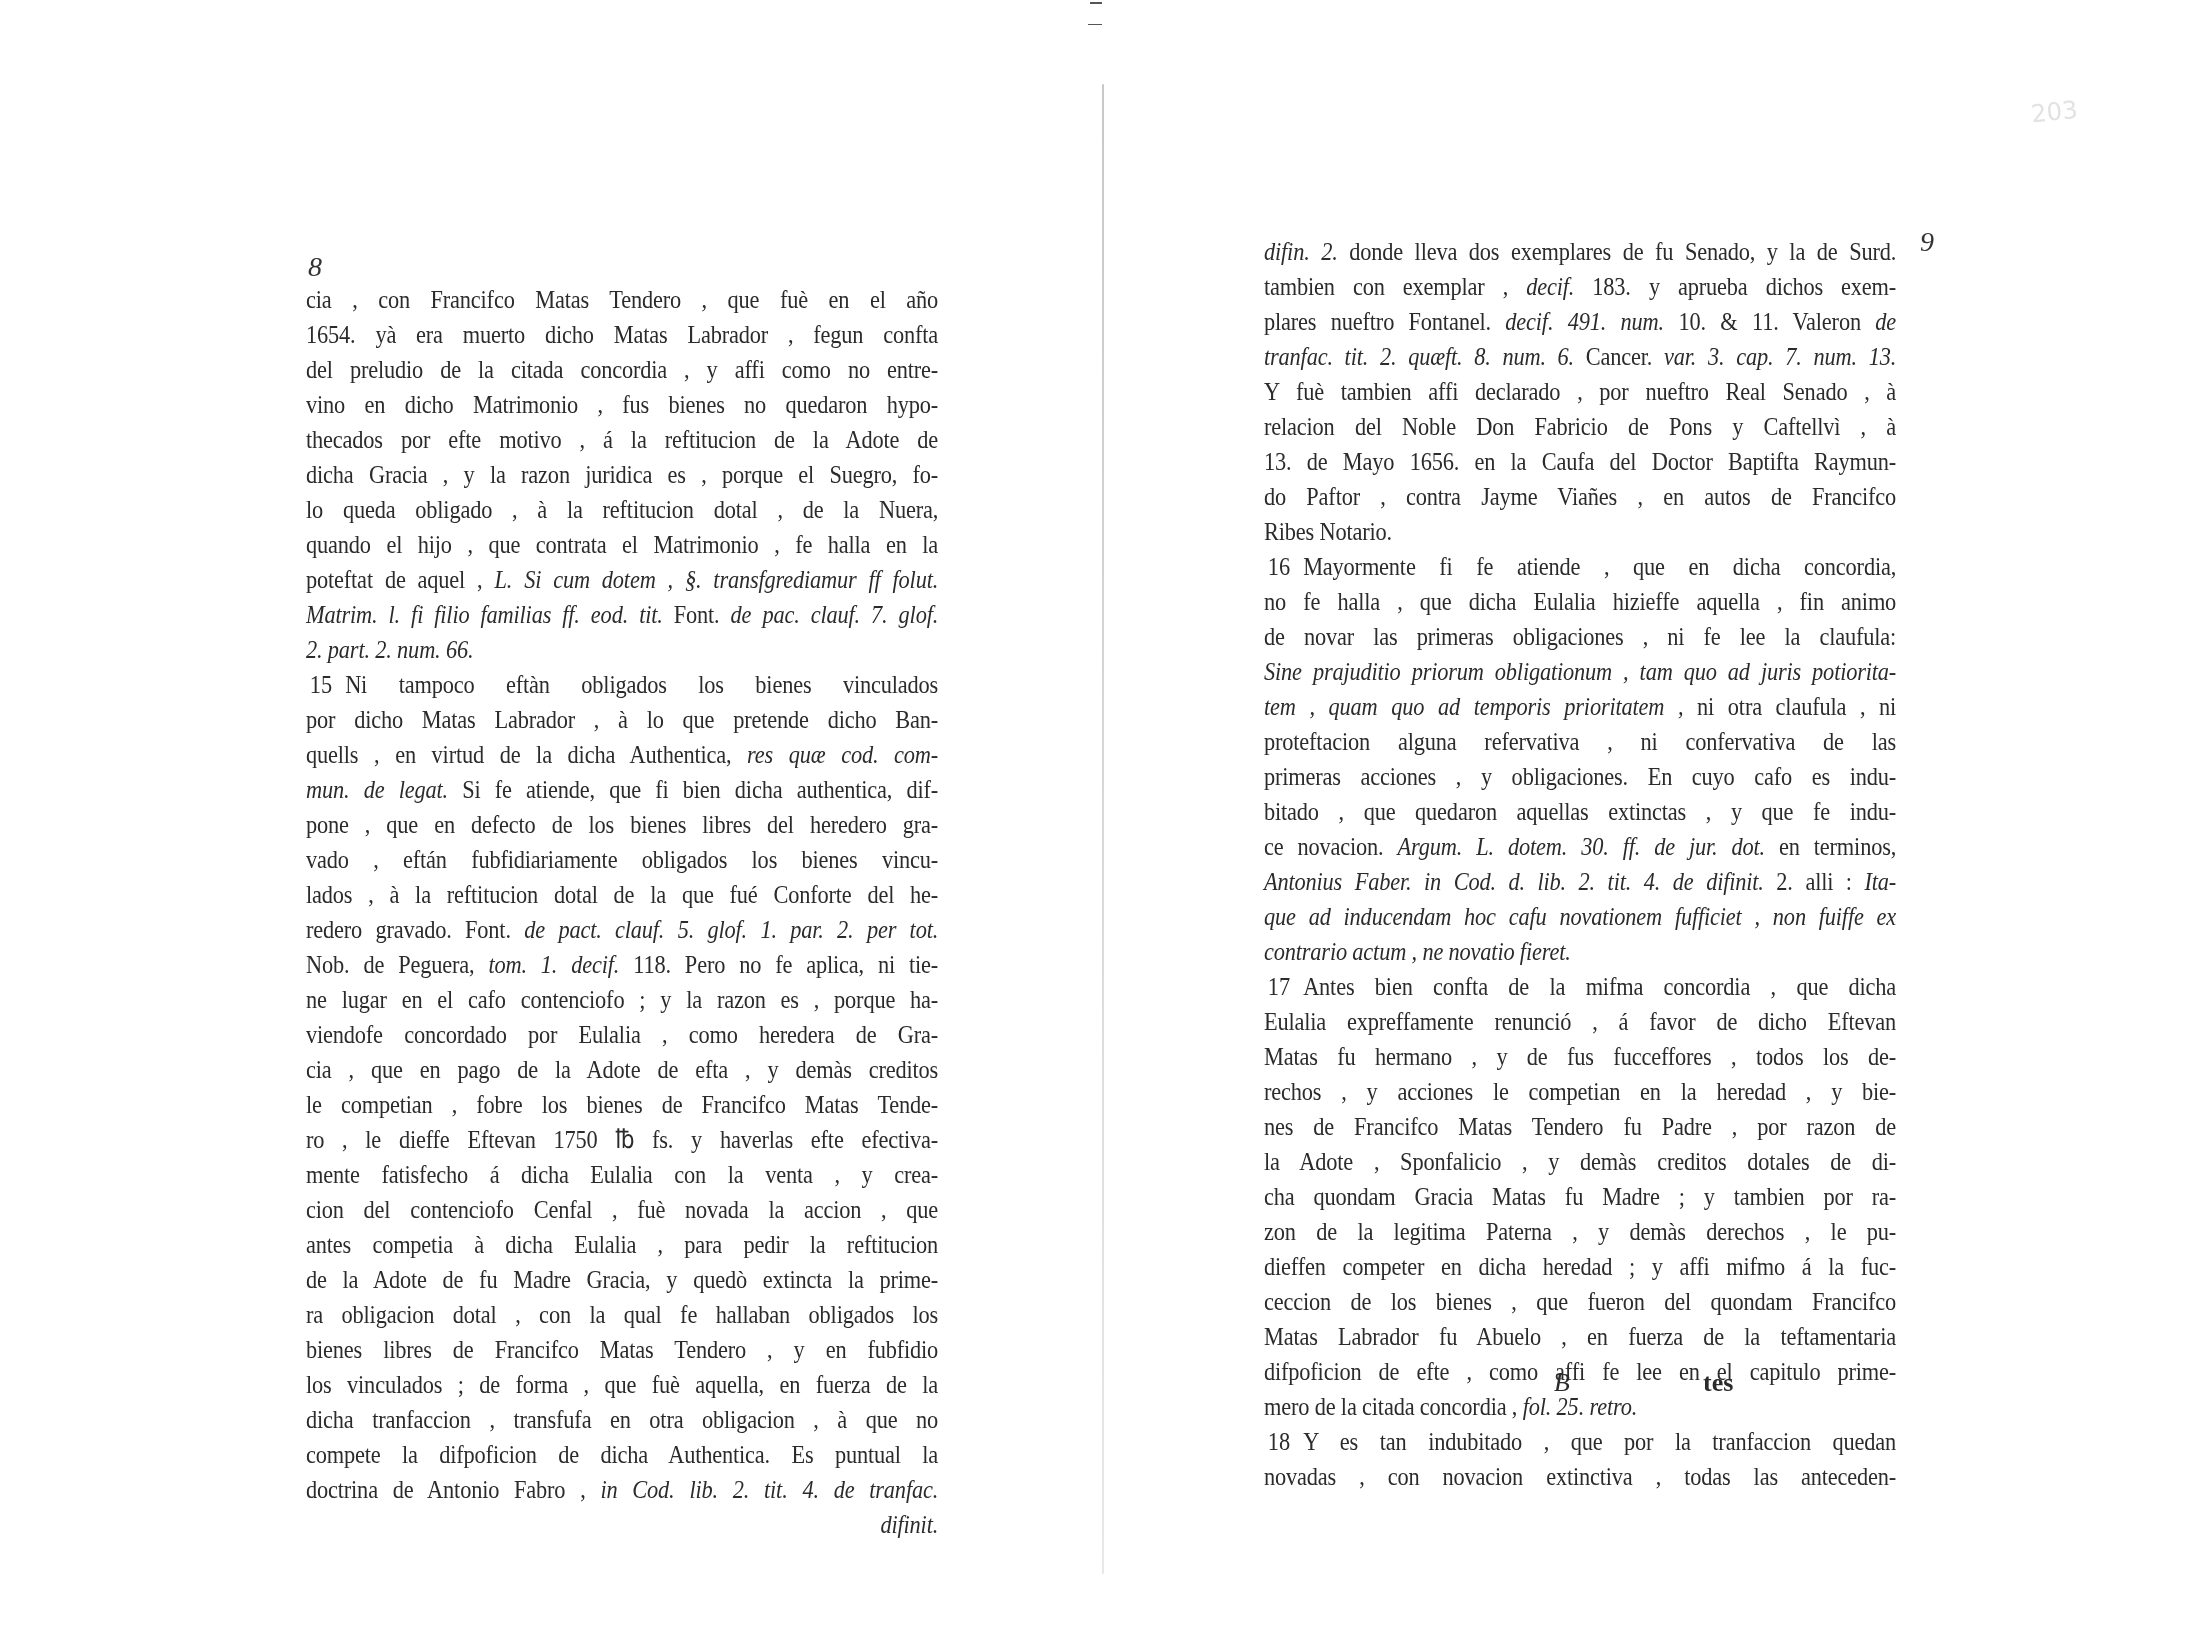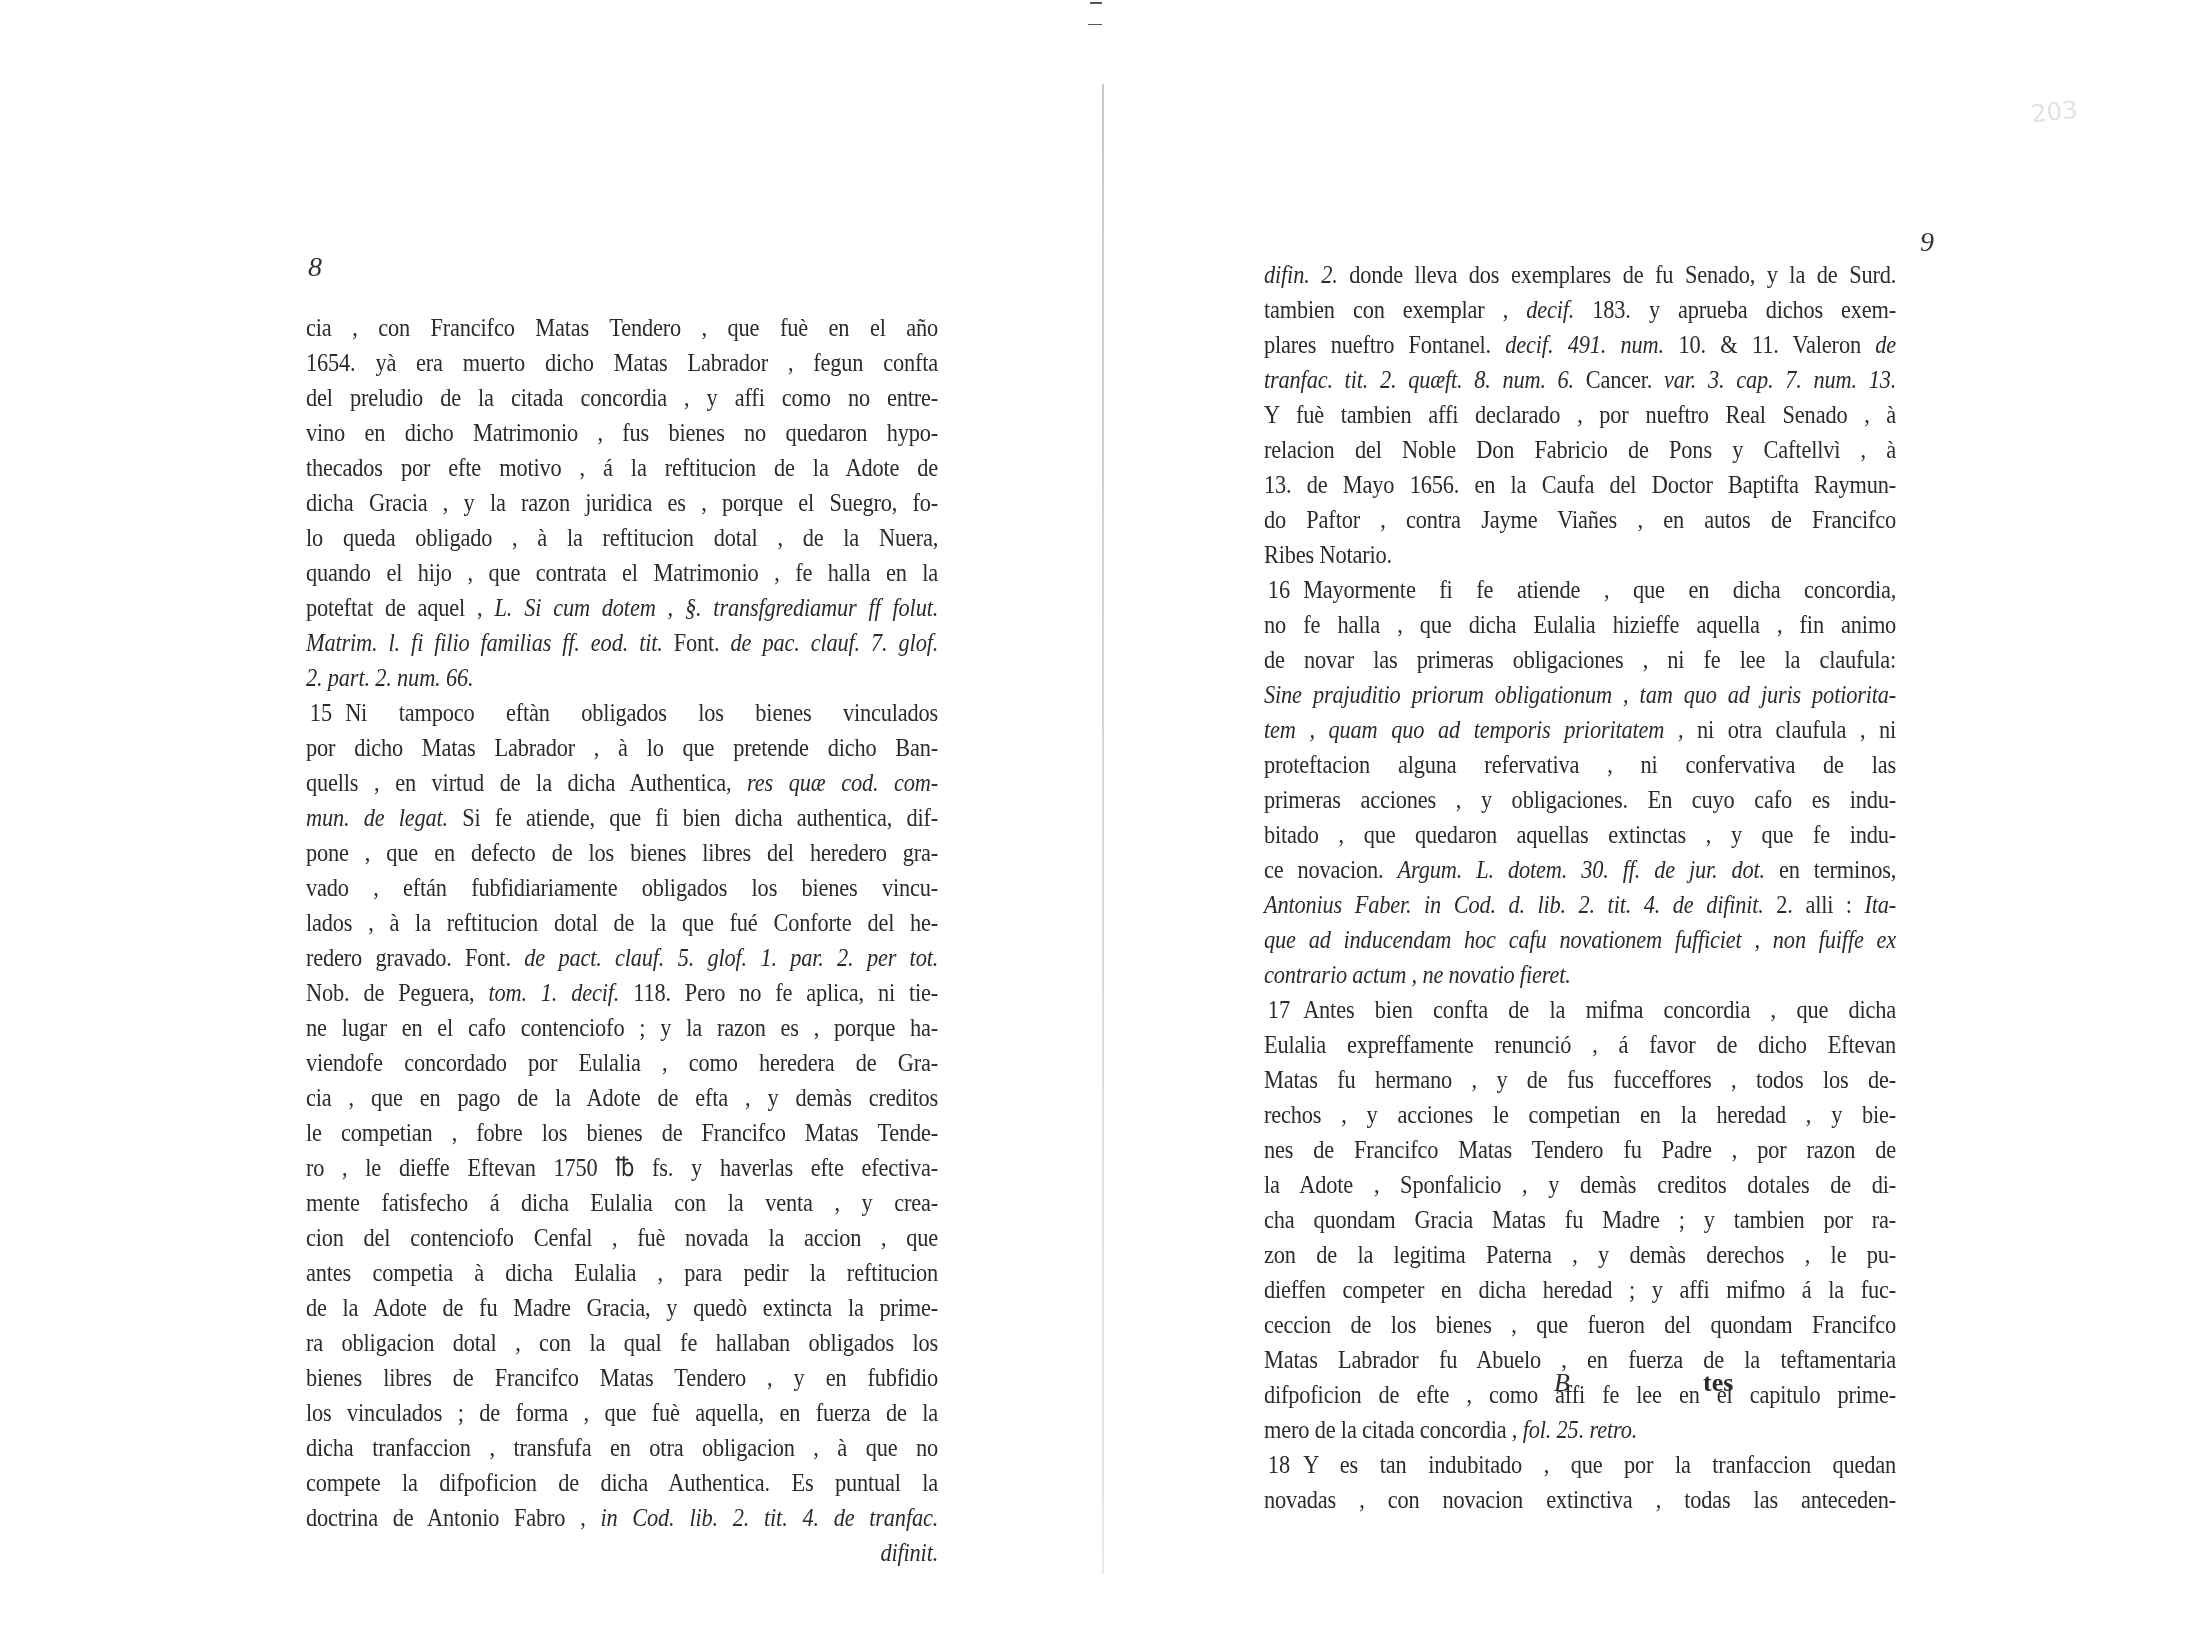--- a/index.html
+++ b/index.html
@@ -30,21 +30,21 @@
 </head>
 <body>
 
 <div class="spread">
   <div class="gutter-mark" style="left:1090px;top:1.8px;width:11.7px;height:1.8px;"></div>
   <div class="gutter-mark" style="left:1088px;top:23.5px;width:13.5px;height:1.8px;"></div>
   <div class="gutter-line" style="left:1102px;top:84px;height:1490px;"></div>
 
   <section class="page page-left">
     <div class="folio" style="left:308px;top:251px;">8</div>
-    <div class="text-block" id="left-text" style="left:306px;top:282px;margin-top:28px;">
+    <div class="text-block" id="left-text" style="left:306px;top:282px;">
         <span class="line"><span>cia , con Francifco Matas Tendero , que fuè en el año</span></span>
         <span class="line"><span>1654. yà era muerto dicho Matas Labrador , fegun confta</span></span>
         <span class="line"><span>del preludio de la citada concordia , y affi como no entre-</span></span>
         <span class="line"><span>vino en dicho Matrimonio , fus bienes no quedaron hypo-</span></span>
         <span class="line"><span>thecados por efte motivo , á la reftitucion de la Adote de</span></span>
         <span class="line"><span>dicha Gracia , y la razon juridica es , porque el Suegro, fo-</span></span>
         <span class="line"><span>lo queda obligado , à la reftitucion dotal , de la Nuera,</span></span>
         <span class="line"><span>quando el hijo , que contrata el Matrimonio , fe halla en la</span></span>
         <span class="line"><span>poteftat de aquel , </span><i>L. Si cum dotem , §. transfgrediamur ff folut.</i></span>
         <span class="line"><i>Matrim. l. fi filio familias ff. eod. tit.</i><span> Font. </span><i>de pac. clauf. 7. glof.</i></span>
@@ -72,21 +72,21 @@
         <span class="line"><span>los vinculados ; de forma , que fuè aquella, en fuerza de la</span></span>
         <span class="line"><span>dicha tranfaccion , transfufa en otra obligacion , à que no</span></span>
         <span class="line"><span>compete la difpoficion de dicha Authentica. Es puntual la</span></span>
         <span class="line"><span>doctrina de Antonio Fabro , </span><i>in Cod. lib. 2. tit. 4. de tranfac.</i></span>
         <span class="line right"><i>difinit.</i></span>
       </div>
   </section>
 
   <section class="page page-right">
     <div class="folio" style="left:818px;top:226px;">9</div>
-    <div class="text-block" id="right-text" style="left:162px;top:257px;font-family:Liberation Serif, serif;">
+    <div class="text-block" id="right-text" style="left:162px;top:234px;font-family:Liberation Serif, serif;">
         <span class="line"><i>difin. 2.</i><span> donde lleva dos exemplares de fu Senado, y la de Surd.</span></span>
         <span class="line"><span>tambien con exemplar , </span><i>decif.</i><span> 183. y aprueba dichos exem-</span></span>
         <span class="line"><span>plares nueftro Fontanel. </span><i>decif. 491. num.</i><span> 10. &amp; 11. Valeron </span><i>de</i></span>
         <span class="line"><i>tranfac. tit. 2. quæft. 8. num. 6.</i><span> Cancer. </span><i>var. 3. cap. 7. num. 13.</i></span>
         <span class="line"><span>Y fuè tambien affi declarado , por nueftro Real Senado , à</span></span>
         <span class="line"><span>relacion del Noble Don Fabricio de Pons y Caftellvì , à</span></span>
         <span class="line"><span>13. de Mayo 1656. en la Caufa del Doctor Baptifta Raymun-</span></span>
         <span class="line"><span>do Paftor , contra Jayme Viañes , en autos de Francifco</span></span>
         <span class="line last"><span>Ribes Notario.</span></span>
         <span class="line"><span class="para-num">16</span><span>Mayormente fi fe atiende , que en dicha concordia,</span></span>

